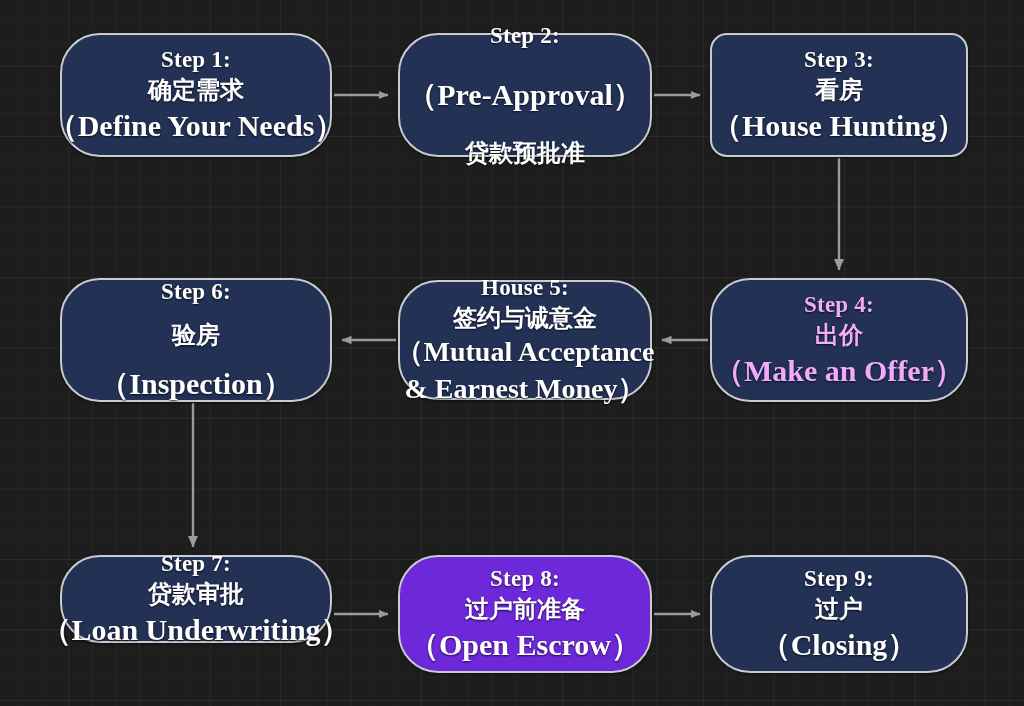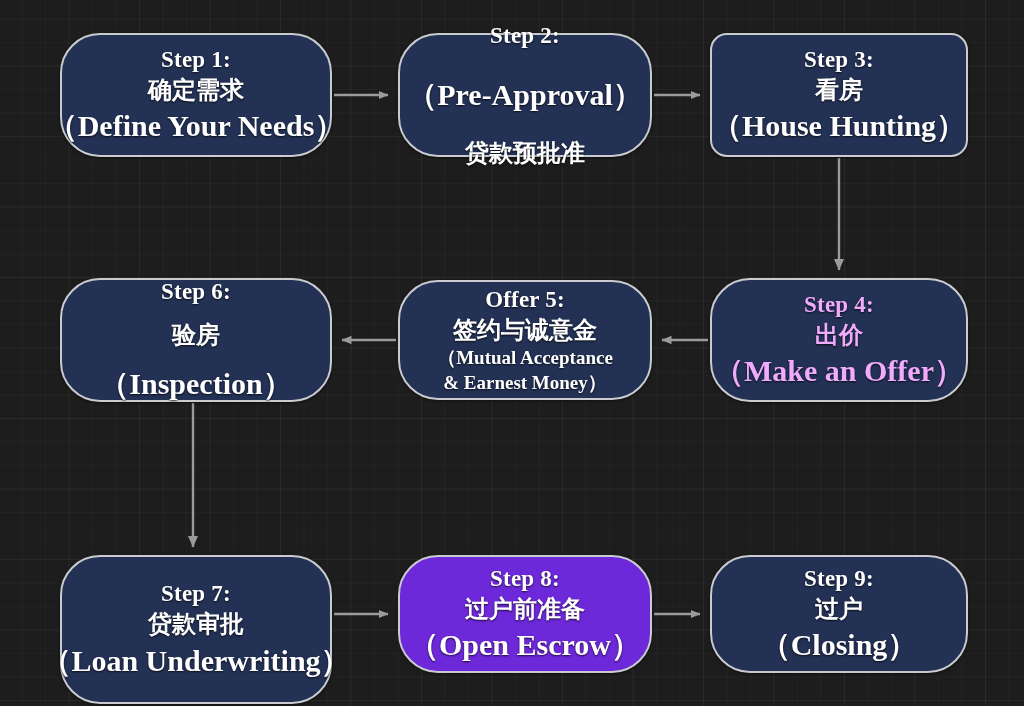--- a/index.html
+++ b/index.html
@@ -67,21 +67,21 @@
     letter-spacing: 0.2px;
   }
   .node .l-cn {
     font-size: 24px;
     font-weight: bold;
   }
   .node .l-en {
     font-size: 30px;
     font-weight: bold;
   }
-  .node.compact .l-en { font-size: 19px; }
+  .node.compact .l-en { font-size: 28px; }
 </style>
 </head>
 <body>
 
 <div id="canvas" style="background-color: rgb(29, 29, 29);">
 
   <div id="grid"></div>
 
   <svg id="edges" viewBox="0 0 1024 706" xmlns="http://www.w3.org/2000/svg">
     <defs>
@@ -131,33 +131,33 @@
     <span class="line l-en">（House Hunting）</span>
   </div>
 
   <div class="node" style="left: 710px; top: 278px; width: 258px; height: 124px; background: rgb(35, 49, 85); border-color: rgb(201, 203, 206); color: #f0abfc; justify-content: center;">
     <span class="line l-title">Step 4:</span>
     <span class="line l-cn">出价</span>
     <span class="line l-en">（Make an Offer）</span>
   </div>
 
   <div class="node compact" style="left: 398px; top: 280px; width: 254px; height: 120px; background: rgb(35, 49, 85); border-color: rgb(201, 203, 206); color: rgb(255, 255, 255);">
-    <span class="line l-title">Offer 5:</span>
+    <span class="line l-title">House 5:</span>
     <span class="line l-cn">签约与诚意金</span>
     <span class="line l-en">（Mutual Acceptance</span>
     <span class="line l-en">&amp; Earnest Money）</span>
   </div>
 
   <div class="node" style="left: 60px; top: 278px; width: 272px; height: 124px; background: rgb(35, 49, 85); border-color: rgb(201, 203, 206); color: rgb(255, 255, 255); gap: 13px;">
     <span class="line l-title">Step 6:</span>
     <span class="line l-cn">验房</span>
     <span class="line l-en">（Inspection）</span>
   </div>
 
-  <div class="node" style="left: 60px; top: 555px; width: 272px; height: 149px; background: rgb(35, 49, 85); border-color: rgb(201, 203, 206); color: rgb(255, 255, 255);">
+  <div class="node" style="left: 60px; top: 555px; width: 272px; height: 88px; background: rgb(35, 49, 85); border-color: rgb(201, 203, 206); color: rgb(255, 255, 255);">
     <span class="line l-title">Step 7:</span>
     <span class="line l-cn">贷款审批</span>
     <span class="line l-en">（Loan Underwriting）</span>
   </div>
 
   <div class="node" style="left: 398px; top: 555px; width: 254px; height: 118px; background: #6d28d9; border-color: rgb(201, 203, 206); color: rgb(255, 255, 255);">
     <span class="line l-title">Step 8:</span>
     <span class="line l-cn">过户前准备</span>
     <span class="line l-en">（Open Escrow）</span>
   </div>

